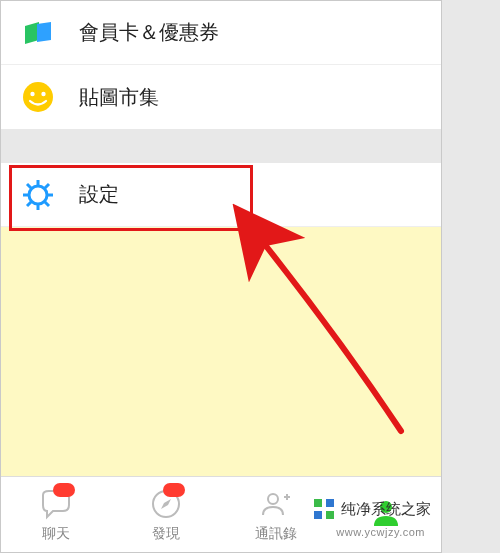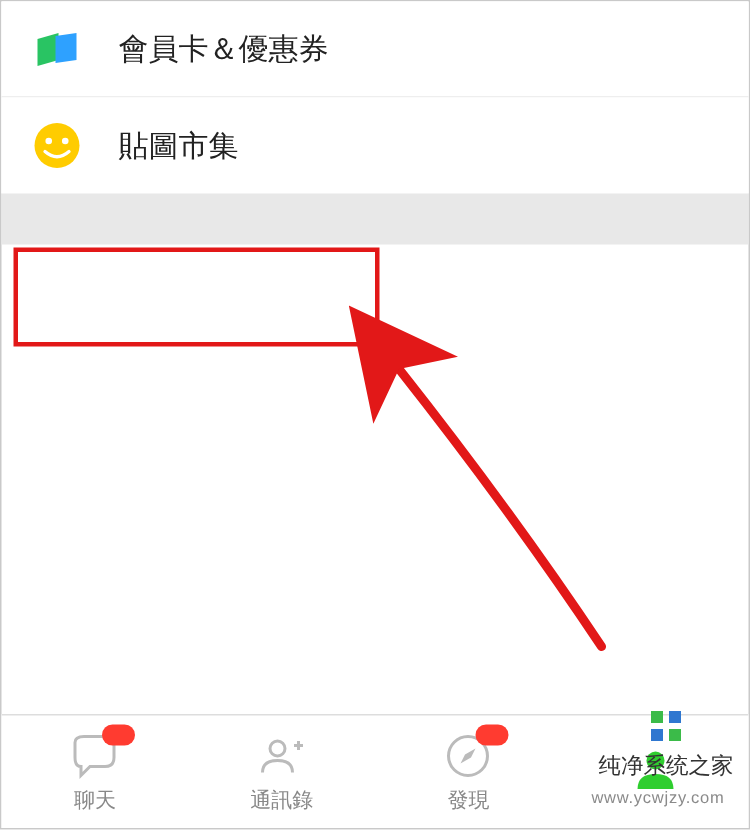--- a/index.html
+++ b/index.html
@@ -1,31 +1,31 @@
 <!DOCTYPE html>
 <html><head>
 <meta charset="utf-8">
 <style>
   * { box-sizing: border-box; margin: 0; padding: 0; }
   html, body { width: 500px; height: 553px; font-family: -apple-system, "Helvetica Neue", Arial, sans-serif; background: #e8e8e8; overflow: hidden; }
-  .screen { width: 500px; height: 553px; position: relative; background: #ffffff; border: 1px solid #c9c9c9; }
+  .screen { width: 442px; height: 553px; position: relative; background: #fef9c3; border: 1px solid #c9c9c9; }
   .group-top { background: #fff; }
   .row { display: flex; align-items: center; height: 64px; padding: 0 20px; background: #fff; border-bottom: 1px solid #eee; }
   .row .icon { width: 34px; height: 34px; margin-right: 24px; display: flex; align-items: center; justify-content: center; }
   .row .label { font-size: 20px; color: #222; }
   .gap { height: 34px; background: #e8e8e8; }
   .group-settings { background: #fff; margin-top: 0; }
   .highlight-box { position: absolute; left: 8px; top: 164px; width: 244px; height: 66px; border: 3px solid #e21818; pointer-events: none; }
   .arrow-svg { position: absolute; left: 0; top: 0; width: 500px; height: 553px; pointer-events: none; }
   .tabbar { position: absolute; left: 0; bottom: 0; width: 100%; height: 76px; background: #fff; border-top: 1px solid #ddd; display: flex; }
   .tab { flex: 1; display: flex; flex-direction: column; align-items: center; justify-content: center; position: relative; }
   .tab .ticon { width: 34px; height: 34px; display: flex; align-items: center; justify-content: center; }
   .tab .tlabel { font-size: 14px; color: #888; margin-top: 4px; }
   .badge { position: absolute; top: 6px; right: 36px; width: 22px; height: 14px; background: #ff3b30; border-radius: 8px; }
-  .watermark { position: absolute; right: 6px; bottom: 30px; display: flex; align-items: center; gap: 6px; background: rgba(255,255,255,0.0); padding: 2px 4px; flex-direction: column; }
+  .watermark { position: absolute; right: 6px; bottom: 30px; display: flex; align-items: center; gap: 6px; background: rgba(255,255,255,0.0); padding: 2px 4px; }
   .watermark .wm-icon { width: 22px; height: 22px; }
   .watermark .wm-text { font-size: 15px; color: #333; font-weight: 500; }
   .watermark .wm-url { position: absolute; right: 10px; bottom: -16px; font-size: 11px; color: #8a8a8a; letter-spacing: 0.5px; }
 </style>
 </head>
 <body>
 
 <div class="screen">
 
   <div class="group-top">
@@ -46,20 +46,40 @@
           <circle cx="22.5" cy="14" r="2.2" fill="#fff"></circle>
           <path d="M9 21 Q17 28 25 21" stroke="#fff" stroke-width="2.2" fill="none" stroke-linecap="round"></path>
         </svg>
       </span>
       <span class="label">貼圖市集</span>
     </div>
   </div>
 
   <div class="gap"></div>
 
+  <div class="group-settings">
+    <div class="row">
+      <span class="icon">
+        <svg width="34" height="34" viewBox="0 0 34 34">
+          <g fill="none" stroke="#1e9bff" stroke-width="3">
+            <circle cx="17" cy="17" r="9"></circle>
+            <line x1="17" y1="2" x2="17" y2="7"></line>
+            <line x1="17" y1="27" x2="17" y2="32"></line>
+            <line x1="2" y1="17" x2="7" y2="17"></line>
+            <line x1="27" y1="17" x2="32" y2="17"></line>
+            <line x1="6" y1="6" x2="10" y2="10"></line>
+            <line x1="24" y1="24" x2="28" y2="28"></line>
+            <line x1="6" y1="28" x2="10" y2="24"></line>
+            <line x1="24" y1="10" x2="28" y2="6"></line>
+          </g>
+        </svg>
+      </span>
+      <span class="label">設定</span>
+    </div>
+  </div>
 
   <div class="highlight-box"></div>
 
   <svg class="arrow-svg">
     <defs>
       <marker id="arrhead" markerWidth="12" markerHeight="12" refX="3" refY="6" orient="auto">
         <path d="M0,0 L12,6 L0,12 L3,6 Z" fill="#e21818"></path>
       </marker>
     </defs>
     <path d="M 400 430 Q 340 340 265 245" stroke="#e21818" stroke-width="6" fill="none" marker-end="url(#arrhead)" stroke-linecap="round"></path>
@@ -71,37 +91,37 @@
         <svg width="34" height="34" viewBox="0 0 34 34">
             <path d="M4 8 Q4 4 10 4 H24 Q30 4 30 10 V18 Q30 24 24 24 H14 L8 30 V24 Q4 24 4 18 Z" fill="none" stroke="#bbb" stroke-width="2"></path>
           </svg>
       </span>
       <span class="badge"></span>
       <span class="tlabel">聊天</span>
     </div>
     <div class="tab">
       <span class="ticon">
         <svg width="34" height="34" viewBox="0 0 34 34">
+            <circle cx="17" cy="17" r="13" fill="none" stroke="#bbb" stroke-width="2"></circle>
+            <path d="M22 12 L15 16 L12 22 L19 18 Z" fill="#bbb"></path>
+          </svg>
+      </span>
+      <span class="badge" style="right:36px;"></span>
+      <span class="tlabel">發現</span>
+    </div>
+    <div class="tab">
+      <span class="ticon">
+        <svg width="34" height="34" viewBox="0 0 34 34">
             <circle cx="14" cy="12" r="5" fill="none" stroke="#bbb" stroke-width="2"></circle>
             <path d="M4 28 Q4 20 14 20 Q24 20 24 28" fill="none" stroke="#bbb" stroke-width="2"></path>
             <line x1="25" y1="10" x2="31" y2="10" stroke="#bbb" stroke-width="2"></line>
             <line x1="28" y1="7" x2="28" y2="13" stroke="#bbb" stroke-width="2"></line>
           </svg>
       </span>
       <span class="tlabel">通訊錄</span>
-    </div>
-    <div class="tab">
-      <span class="ticon">
-        <svg width="34" height="34" viewBox="0 0 34 34">
-            <circle cx="17" cy="17" r="13" fill="none" stroke="#bbb" stroke-width="2"></circle>
-            <path d="M22 12 L15 16 L12 22 L19 18 Z" fill="#bbb"></path>
-          </svg>
-      </span>
-      <span class="badge" style="right:36px;"></span>
-      <span class="tlabel">發現</span>
     </div>
     <div class="tab">
       <span class="ticon">
         <svg width="34" height="34" viewBox="0 0 34 34">
             <circle cx="17" cy="11" r="6" fill="#2fce2f"></circle>
             <path d="M5 30 Q5 20 17 20 Q29 20 29 30 Z" fill="#2fce2f"></path>
           </svg>
       </span>
       <span class="tlabel"></span>
     </div>

